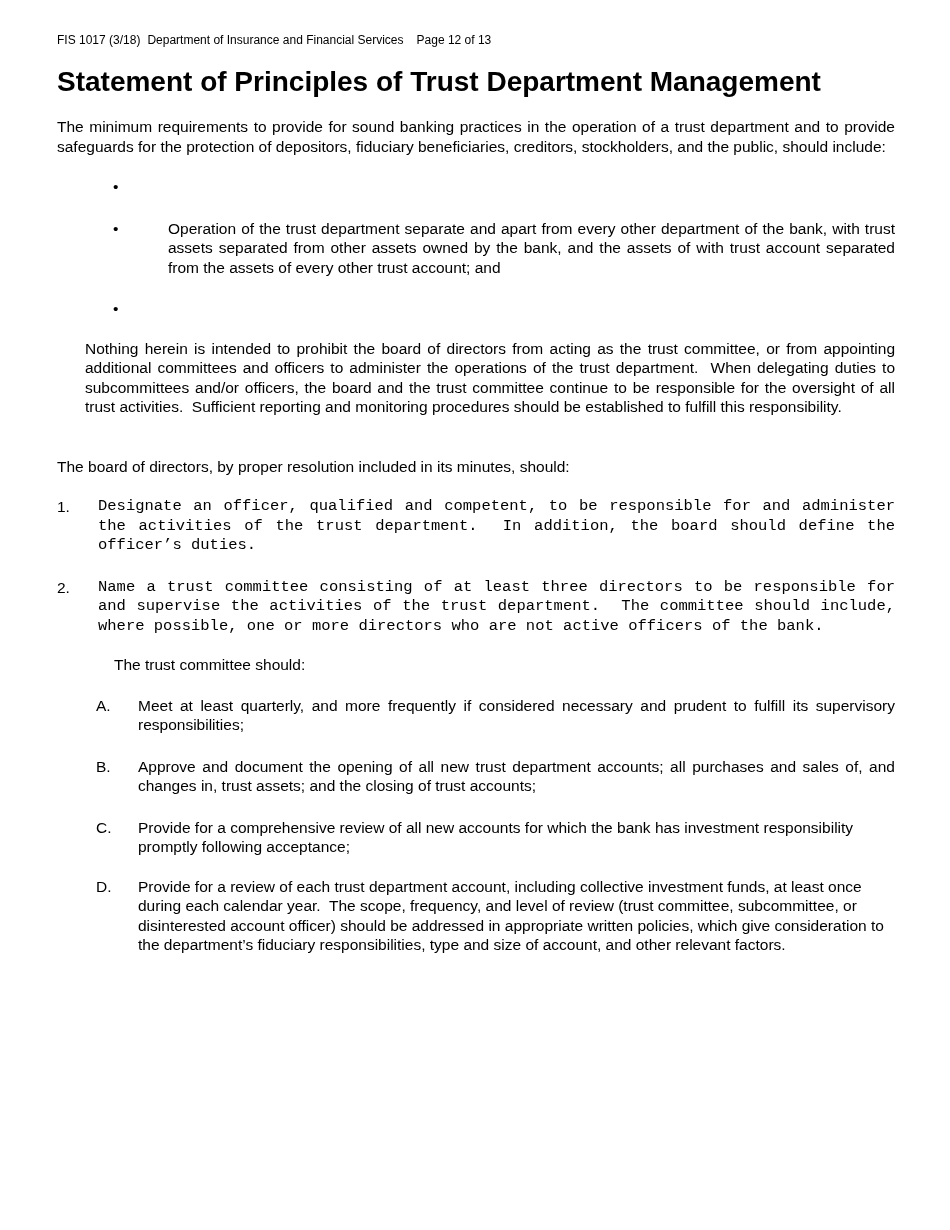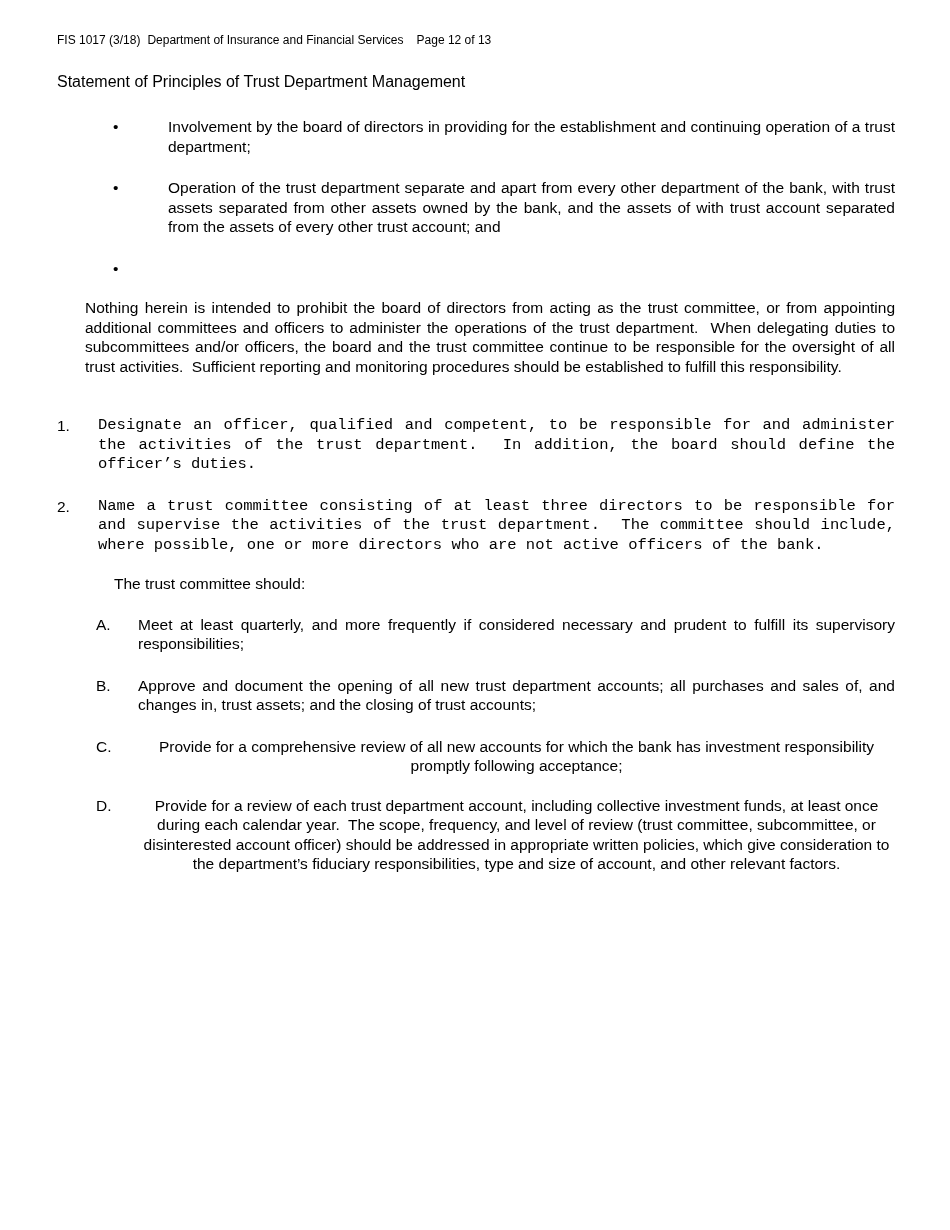--- a/index.html
+++ b/index.html
@@ -17,23 +17,23 @@
   }
   .doc-header {
     font-size: 12px;
     line-height: 14px;
     margin-bottom: 23px;
     white-space: nowrap;
   }
   .doc-header .form-no   { margin-right: 7px; }
   .doc-header .dept      { margin-right: 13px; }
   h1.doc-title {
-    font-size: 16px;
+    font-size: 28px;
     line-height: 24px;
-    font-weight: normal;
+    font-weight: bold;
     margin: 0 0 23px 0;
   }
   p { margin: 0; }
   .just { text-align: justify; }
   .mb19 { margin-bottom: 19px; }
   .mb20 { margin-bottom: 20px; }
   .mb21 { margin-bottom: 21px; }
   .mb22 { margin-bottom: 22px; }
   .mb40 { margin-bottom: 40px; margin-left: 28px; }
 
@@ -42,51 +42,52 @@
   .bullet-row .btext  { flex: 1; text-align: justify; }
 
   .num-row { display: flex; }
   .num-row .marker { flex: 0 0 41px; }
   .num-row .ntext  { flex: 1; text-align: justify; font-family: Liberation Mono, monospace; }
 
   .sub-lead { margin-left: 57px; }
 
   .letter-row { display: flex; padding-left: 39px; }
   .letter-row .marker { flex: 0 0 42px; }
-  .letter-row .ltext  { flex: 1; text-align: center; }
+  .letter-row .ltext  { flex: 1; }
   .letter-row .ltext.just { text-align: justify; }
 </style>
 </head>
 <body>
 
 <div class="page">
 
   <div class="doc-header">
     <span class="form-no">FIS 1017 (3/18)</span><span class="dept">Department of Insurance and Financial Services</span><span>Page 12 of 13</span>
   </div>
 
   <h1 class="doc-title">Statement of Principles of Trust Department Management</h1>
 
+  <p class="just mb21">The minimum requirements to provide for sound banking practices in the operation of a trust department and to provide safeguards for the protection of depositors, fiduciary beneficiaries, creditors, stockholders, and the public, should include:</p>
 
   <div class="bullet-row mb22">
     <span class="marker">•</span>
-    <span class="btext">Involvement by the board of directors in providing for the establishment and continuing operation of a trust department;</span>
   </div>
 
   <div class="bullet-row mb22">
     <span class="marker">•</span>
     <span class="btext">Operation of the trust department separate and apart from every other department of the bank, with trust assets separated from other assets owned by the bank, and the assets of with trust account separated from the assets of every other trust account; and</span>
   </div>
 
   <div class="bullet-row mb20">
     <span class="marker">•</span>
   </div>
 
   <p class="just mb40">Nothing herein is intended to prohibit the board of directors from acting as the trust committee, or from appointing additional committees and officers to administer the operations of the trust department.&nbsp; When delegating duties to subcommittees and/or officers, the board and the trust committee continue to be responsible for the oversight of all trust activities.&nbsp; Sufficient reporting and monitoring procedures should be established to fulfill this responsibility.</p>
 
+  <p class="mb21">The board of directors, by proper resolution included in its minutes, should:</p>
 
   <div class="num-row mb22">
     <span class="marker">1.</span>
     <span class="ntext">Designate an officer, qualified and competent, to be responsible for and administer the activities of the trust department.&nbsp; In addition, the board should define the officer’s duties.</span>
   </div>
 
   <div class="num-row mb19">
     <span class="marker">2.</span>
     <span class="ntext">Name a trust committee consisting of at least three directors to be responsible for and supervise the activities of the trust department.&nbsp; The committee should include, where possible, one or more directors who are not active officers of the bank.</span>
   </div>

